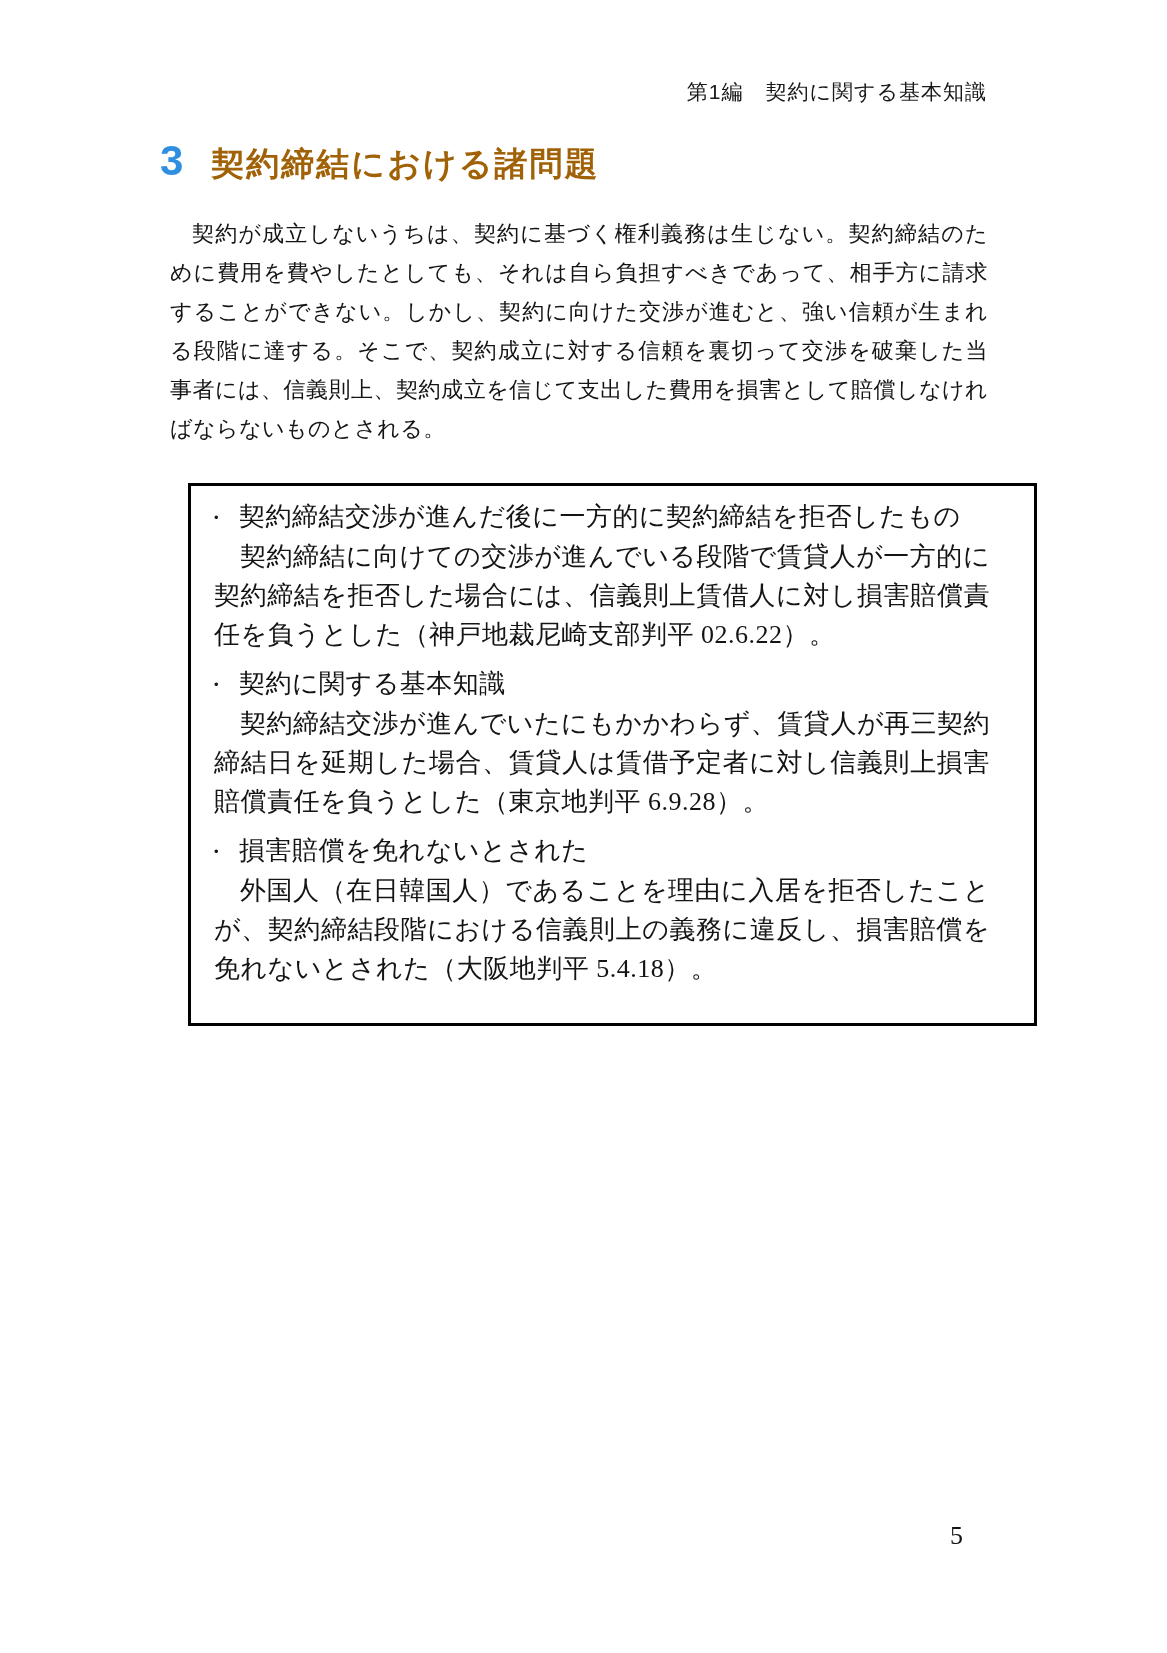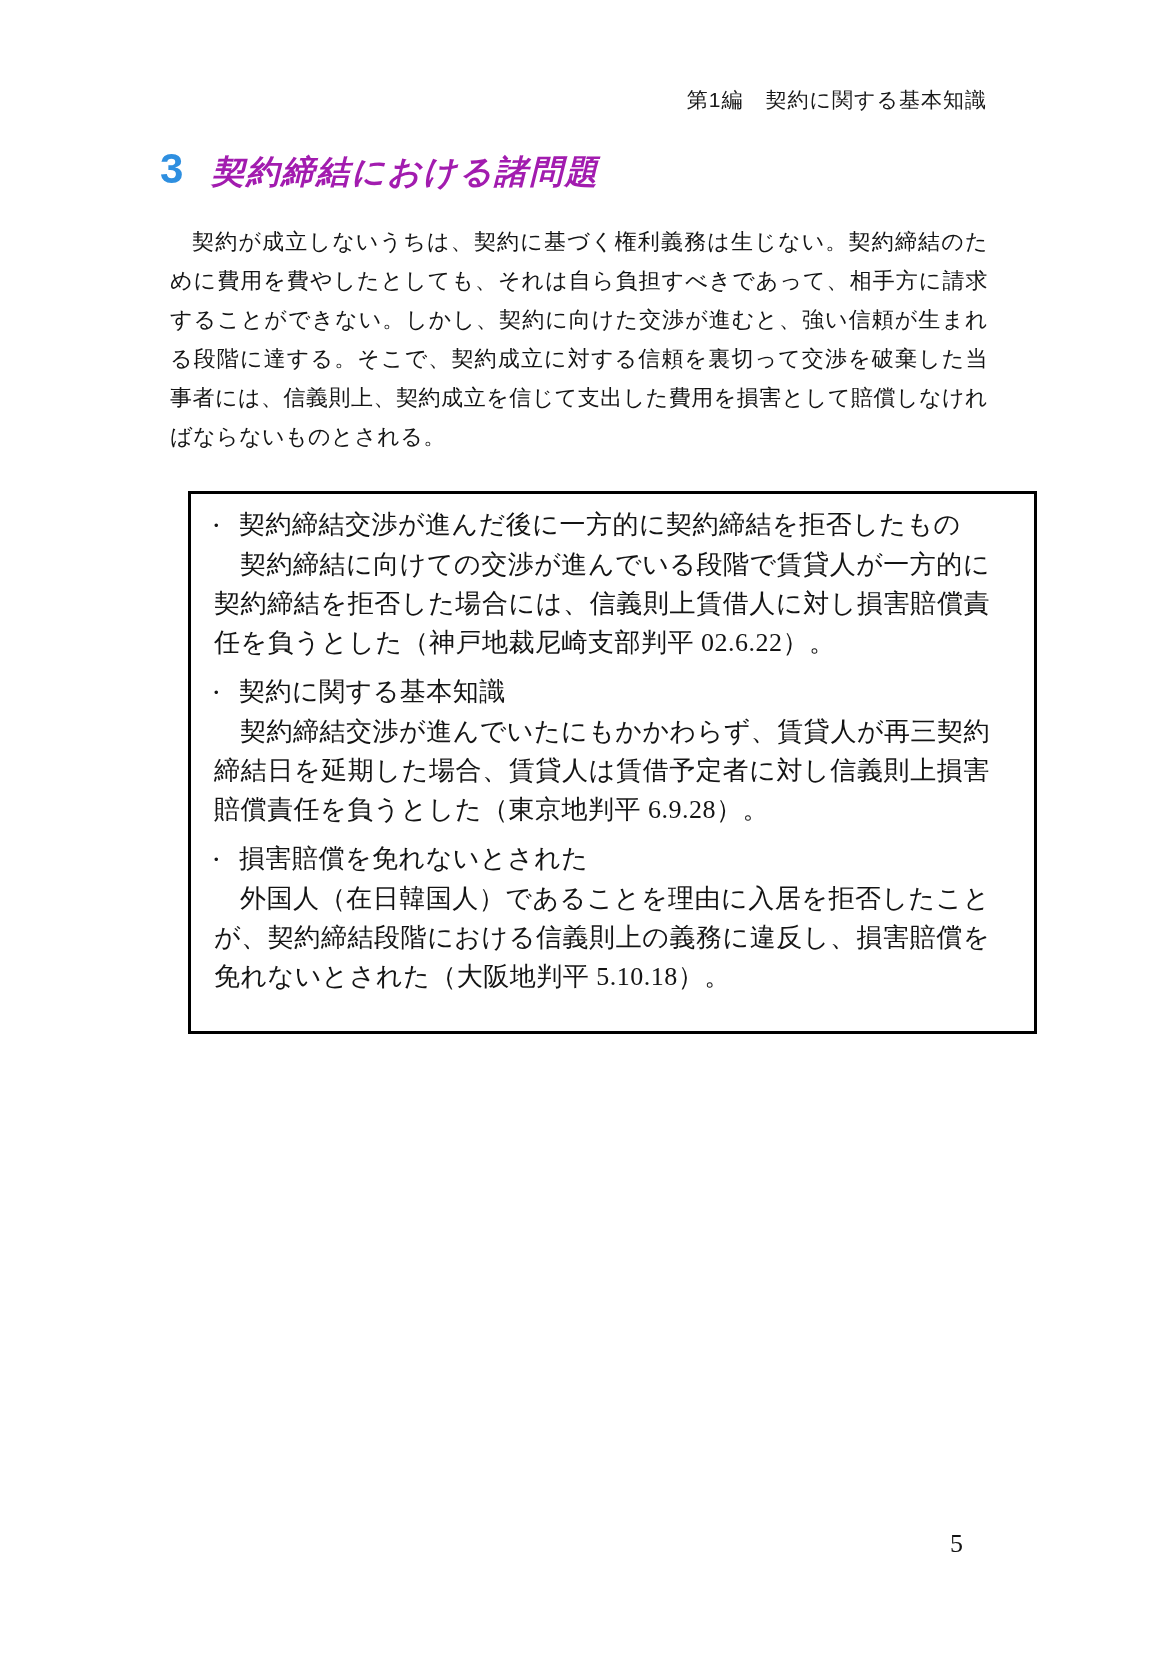--- a/index.html
+++ b/index.html
@@ -8,21 +8,20 @@
     background: #ffffff;
   }
   .page {
     position: relative;
     width: 1167px;
     height: 1611px;
     background: #ffffff;
     font-family: "Liberation Serif", "DejaVu Serif", serif;
     color: #141414;
     overflow: hidden;
-    margin-top: 8px;
   }
 
   
   .running-header {
     position: absolute;
     top: 78px;
     right: 180px;
     font-family: "Liberation Sans", "DejaVu Sans", sans-serif;
     font-size: 21px;
     letter-spacing: 1px;
@@ -43,23 +42,22 @@
     font-size: 42px;
     font-weight: 800;
     line-height: 1;
     letter-spacing: 0;
   }
   .section-title {
     margin-left: 28px;
     font-size: 33px;
     font-weight: 800;
     letter-spacing: 2px;
-    color: #a21caf;
+    color: #a16207;
     line-height: 1.2;
-    font-style: italic;
   }
 
   
   .intro {
     position: absolute;
     top: 214px;
     left: 170px;
     width: 818px;
     margin: 0;
     font-size: 22px;
@@ -147,20 +145,20 @@
         <span class="case-title">契約に関する基本知識</span>
       </div>
       <p class="case-body">契約締結交渉が進んでいたにもかかわらず、賃貸人が再三契約締結日を延期した場合、賃貸人は賃借予定者に対し信義則上損害賠償責任を負うとした（東京地判平 6.9.28）。</p>
     </div>
 
     <div class="case-item">
       <div class="case-title-row">
         <span class="bullet">・</span>
         <span class="case-title">損害賠償を免れないとされた</span>
       </div>
-      <p class="case-body">外国人（在日韓国人）であることを理由に入居を拒否したことが、契約締結段階における信義則上の義務に違反し、損害賠償を免れないとされた（大阪地判平 5.10.18）。</p>
+      <p class="case-body">外国人（在日韓国人）であることを理由に入居を拒否したことが、契約締結段階における信義則上の義務に違反し、損害賠償を免れないとされた（大阪地判平 5.4.18）。</p>
     </div>
 
   </div>
 
   <div class="page-number">5</div>
 
 </div>
 
 </body></html>

